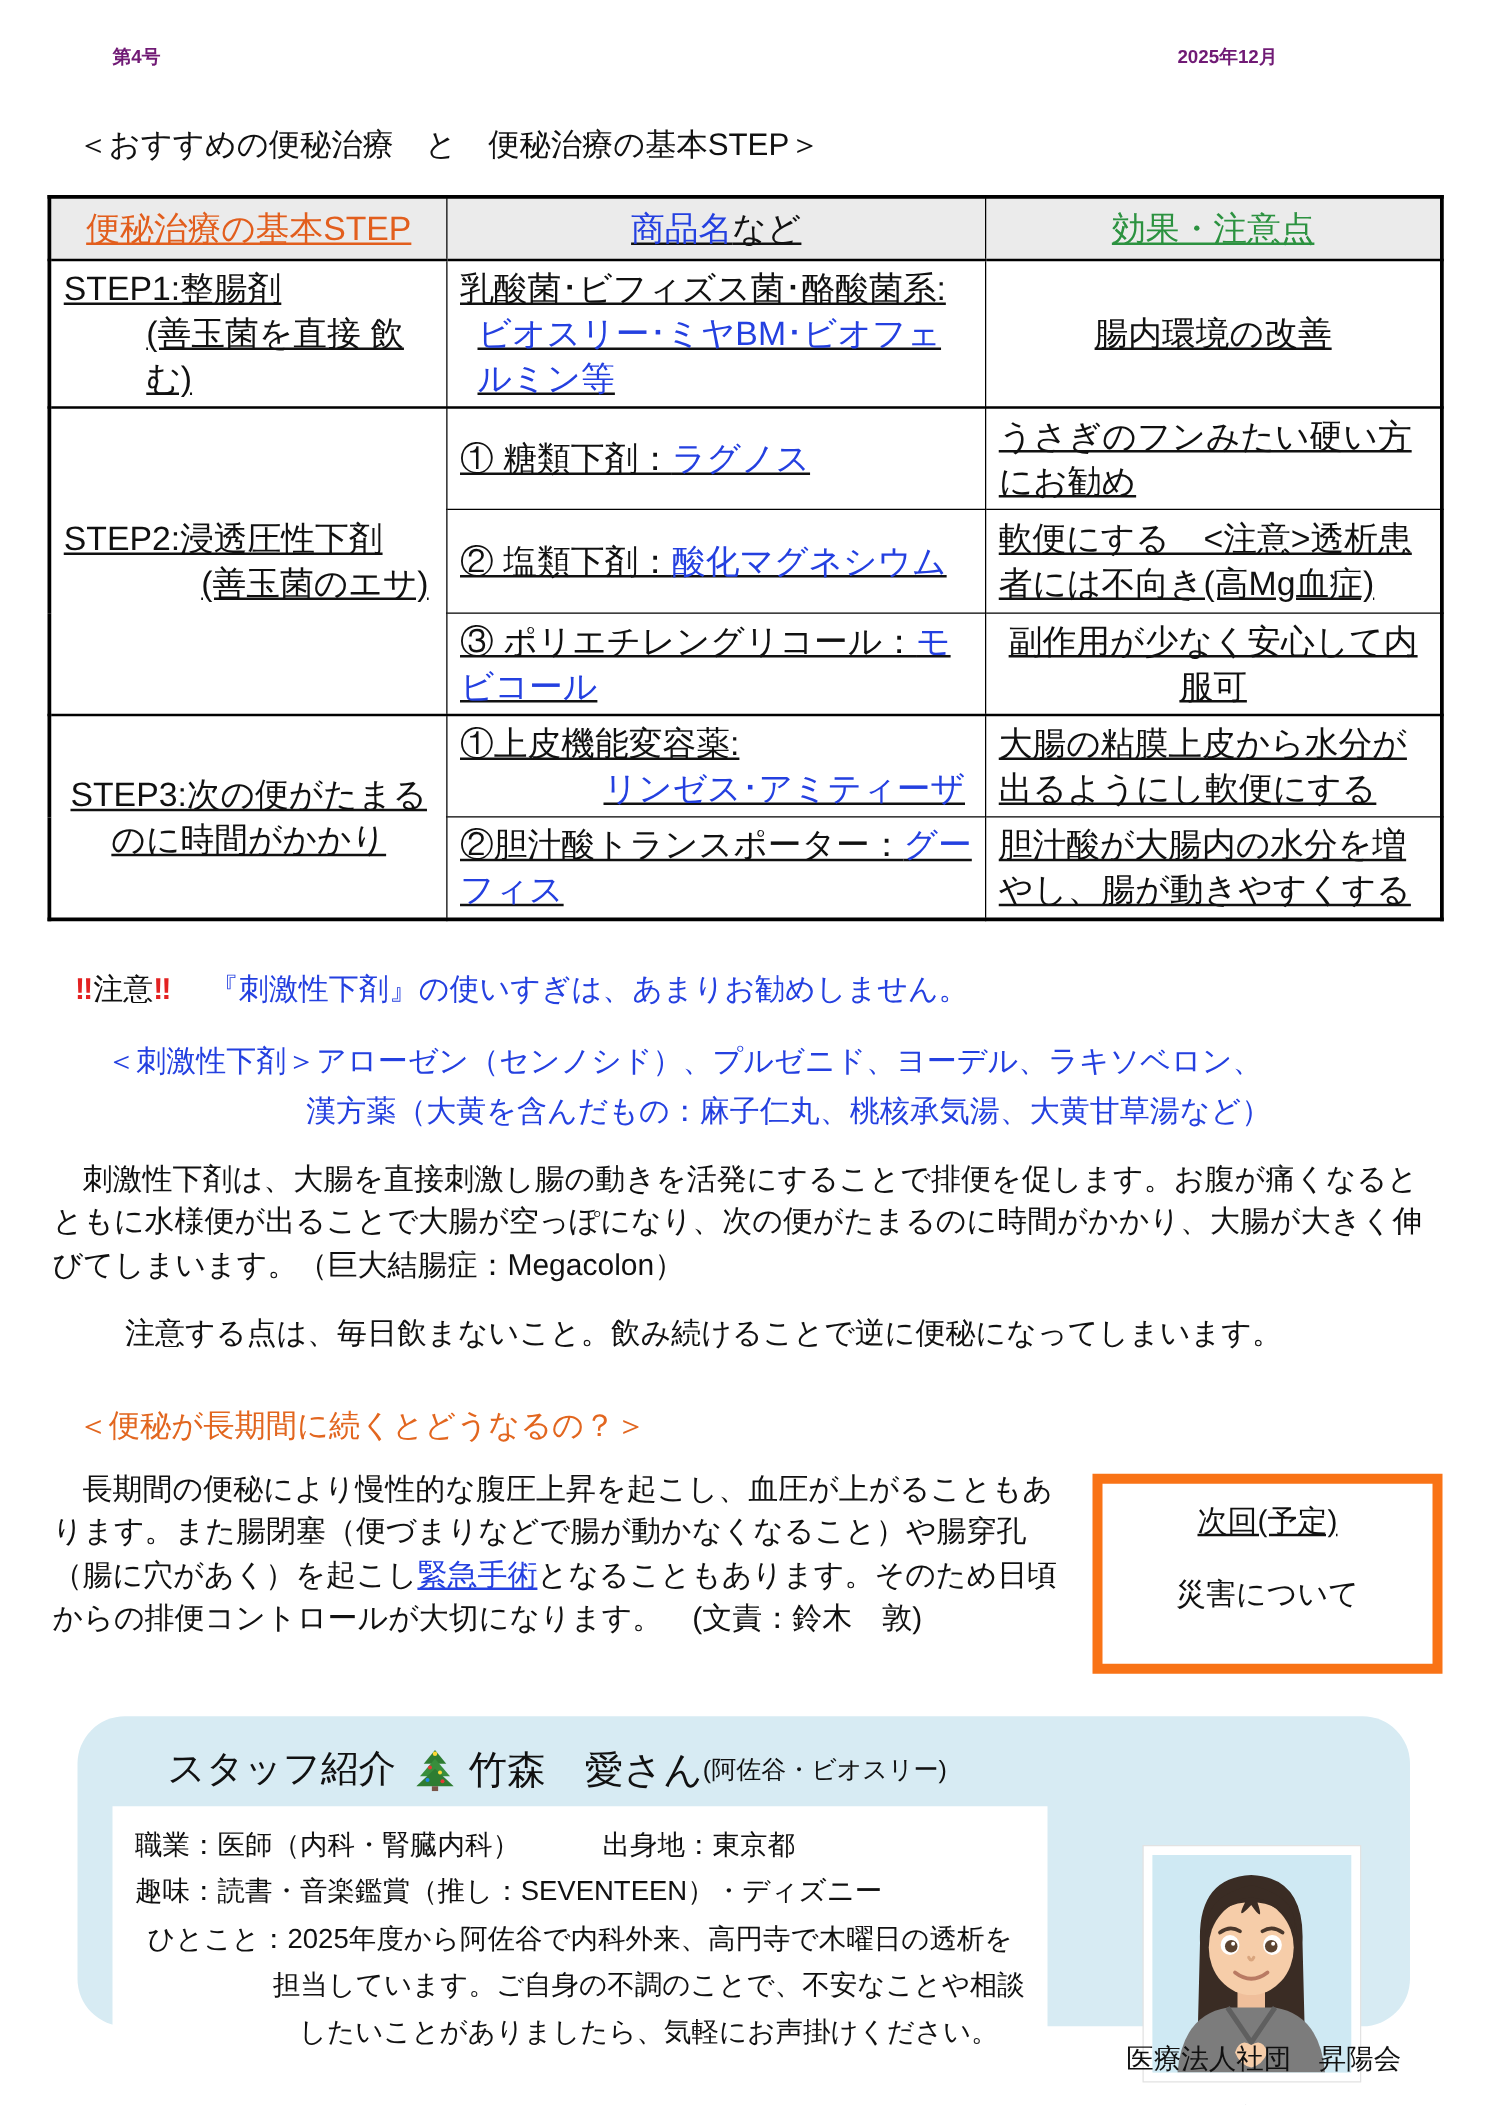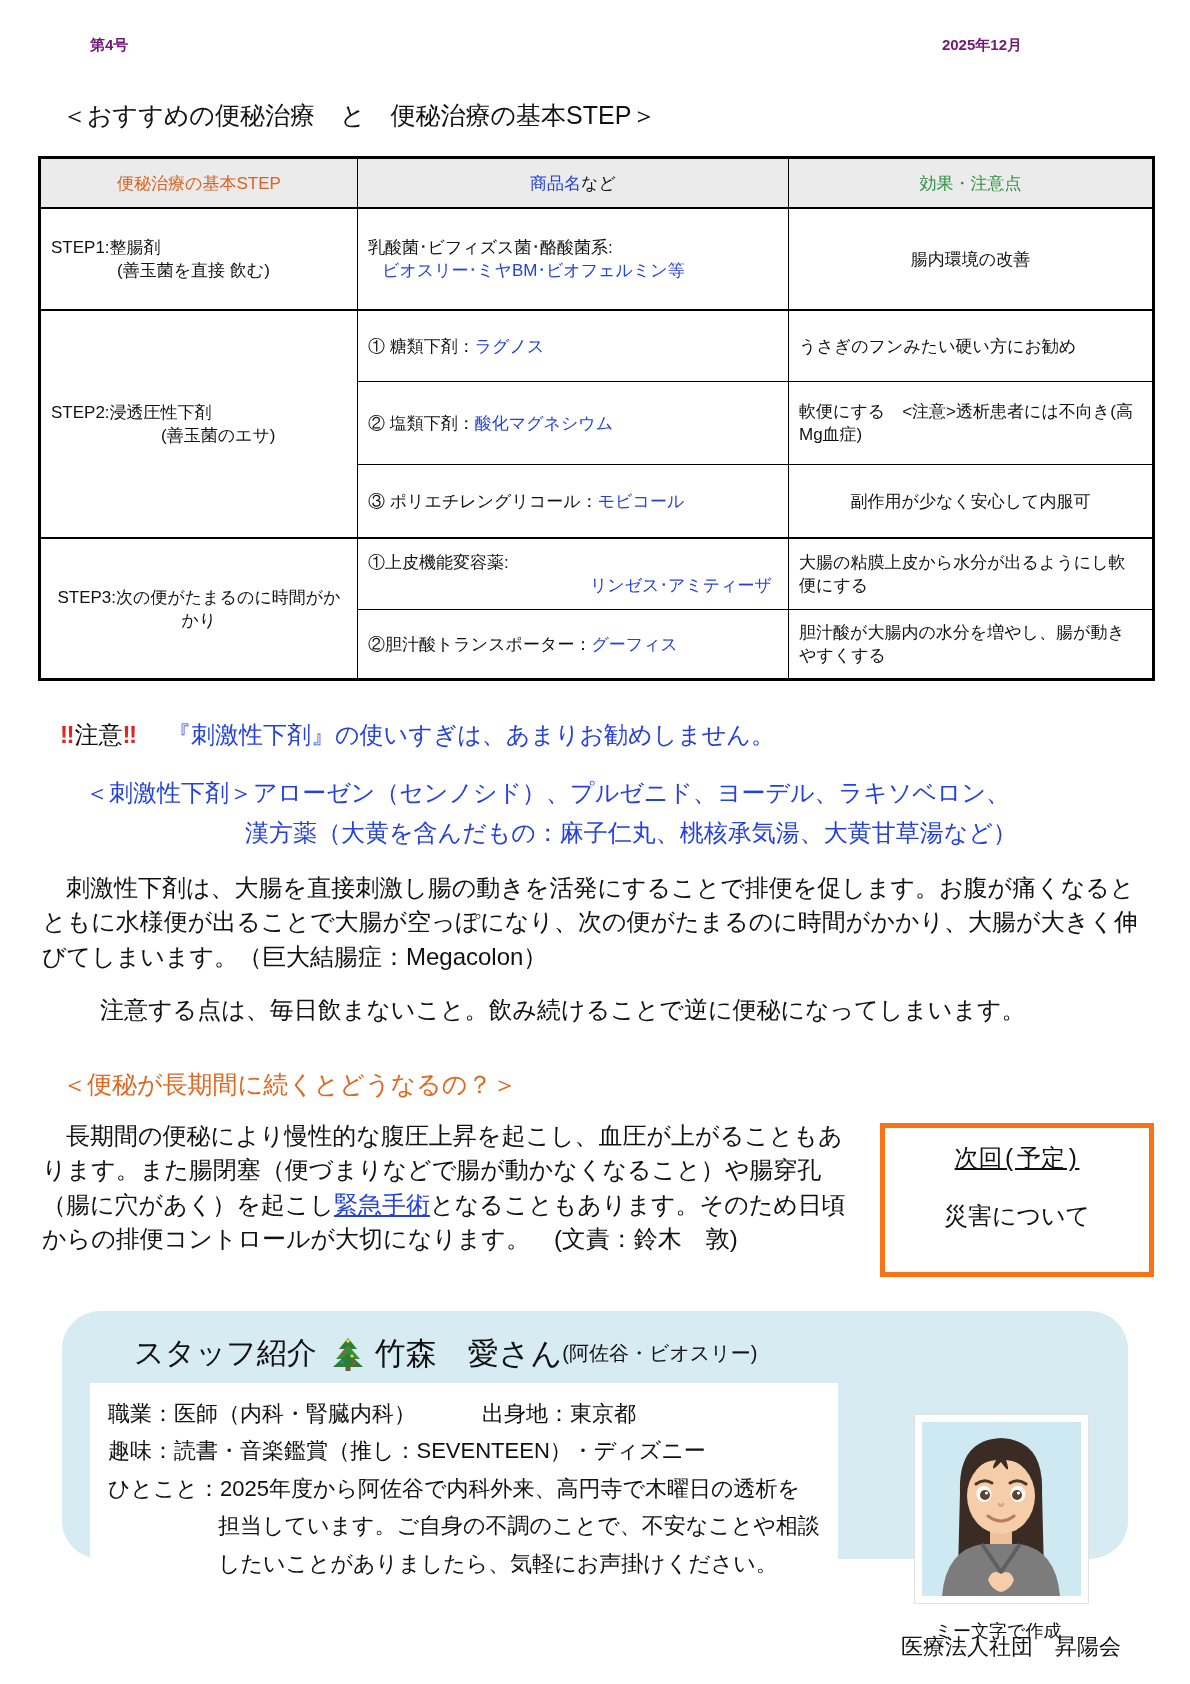--- a/index.html
+++ b/index.html
@@ -8,21 +8,21 @@
     font-family:"Liberation Sans",sans-serif;color:#111;overflow:hidden;
   }
   
   .hdr{display:flex;justify-content:space-between;padding:36px 168px 0 90px;}
   .hdr span{font-size:15px;font-weight:bold;color:#701a75;}
   
   .doc-title{margin:44px 0 0 62px;font-size:25px;color:#111;}
   
   table.steps{margin:24px 0 0 38px;border-collapse:collapse;width:1114px;table-layout:fixed;}
   table.steps{border:3px solid #000;}
-  table.steps td,table.steps th{border:1.5px solid #000;font-size:17px;padding:4px 10px;vertical-align:middle;font-weight:normal;}
+  table.steps td,table.steps th{border:1.5px solid #000;font-size:27px;padding:4px 10px;vertical-align:middle;font-weight:normal;text-decoration:underline;}
   table.steps .rowmajor{border-top:2.5px solid #000;}
   col.c1{width:318px;}col.c2{width:431px;}col.c3{width:365px;}
   tr.thead th{background:#ebebeb;height:40px;text-align:center;border-bottom:2.5px solid #000;}
   th.h-step{color:#e25e1d;}
   th.h-effect{color:#2c9240;}
   .blue{color:#2440e0;}
   .cell-center{text-align:center;}
   .lbl2{display:block;}
   .ind1{padding-left:66px;}
   .ind2{padding-left:110px;}
@@ -34,34 +34,34 @@
   .warn .msg{color:#2440e0;margin-left:30px;}
   .stim1{margin:26px 0 0 85px;font-size:24px;color:#2440e0;}
   .stim2{margin:8px 0 0 245px;font-size:24px;color:#2440e0;}
   .para1{margin:22px 42px 0 42px;font-size:24px;line-height:1.43;}
   .para2{margin:20px 0 0 100px;font-size:24px;}
   
   .lt-head{margin:42px 0 0 62px;font-size:25px;color:#e2661f;}
   .lt-row{display:flex;margin:18px 36px 0 42px;align-items:flex-start;}
   .lt-para{flex:1;font-size:24px;line-height:1.43;margin-right:24px;}
   .link{color:#2440e0;text-decoration:underline;cursor:pointer;}
-  .next-box{width:264px;min-height:120px;border:5px solid #f97316;background:#fff;text-align:center;
-    font-size:24px;padding:14px 0 10px 0;margin-top:4px;font-family:Liberation Mono, monospace;}
+  .next-box{width:264px;min-height:120px;border:8px solid #f97316;background:#fff;text-align:center;
+    font-size:24px;padding:14px 0 10px 0;margin-top:4px;}
   .next-box .nb-title{text-decoration:underline;display:inline-block;margin-bottom:26px;}
   .next-box .nb-topic{display:block;}
   
   .staff{position:relative;margin:34px 0 0 62px;width:1066px;height:248px;background:#d7ebf3;border-radius:38px;}
   .staff-title{padding:22px 0 0 72px;font-size:30px;display:flex;align-items:center;}
   .staff-title .s-name{font-size:31px;margin-left:8px;}
   .staff-title .s-note{font-size:20px;}
   .tree{width:30px;height:34px;margin:0 4px 0 16px;flex:0 0 auto;}
   .staff-card{position:absolute;left:28px;top:72px;width:712px;background:#fff;padding:12px 18px 16px 18px;
     font-size:22px;line-height:1.7;}
   .s-row2{margin-left:3em;}
-  .s-hang{text-indent:-5em;padding-left:5em;}
+  .s-hang{text-indent:-5em;padding-left:5em;text-align:center;}
   .avatar-frame{position:absolute;left:853px;top:104px;width:159px;height:174px;background:#fff;
     padding:7px;box-shadow:0 0 0 1px #e2e2e2;}
   .avatar-frame svg{display:block;width:159px;height:174px;background:#cfe9f3;}
   .avatar-cap{position:absolute;left:845px;top:308px;width:182px;text-align:center;font-size:18px;}
   .footer{position:absolute;right:69px;bottom:22px;font-size:22px;}
 </style>
 </head>
 <body>
 
 <div class="page">

